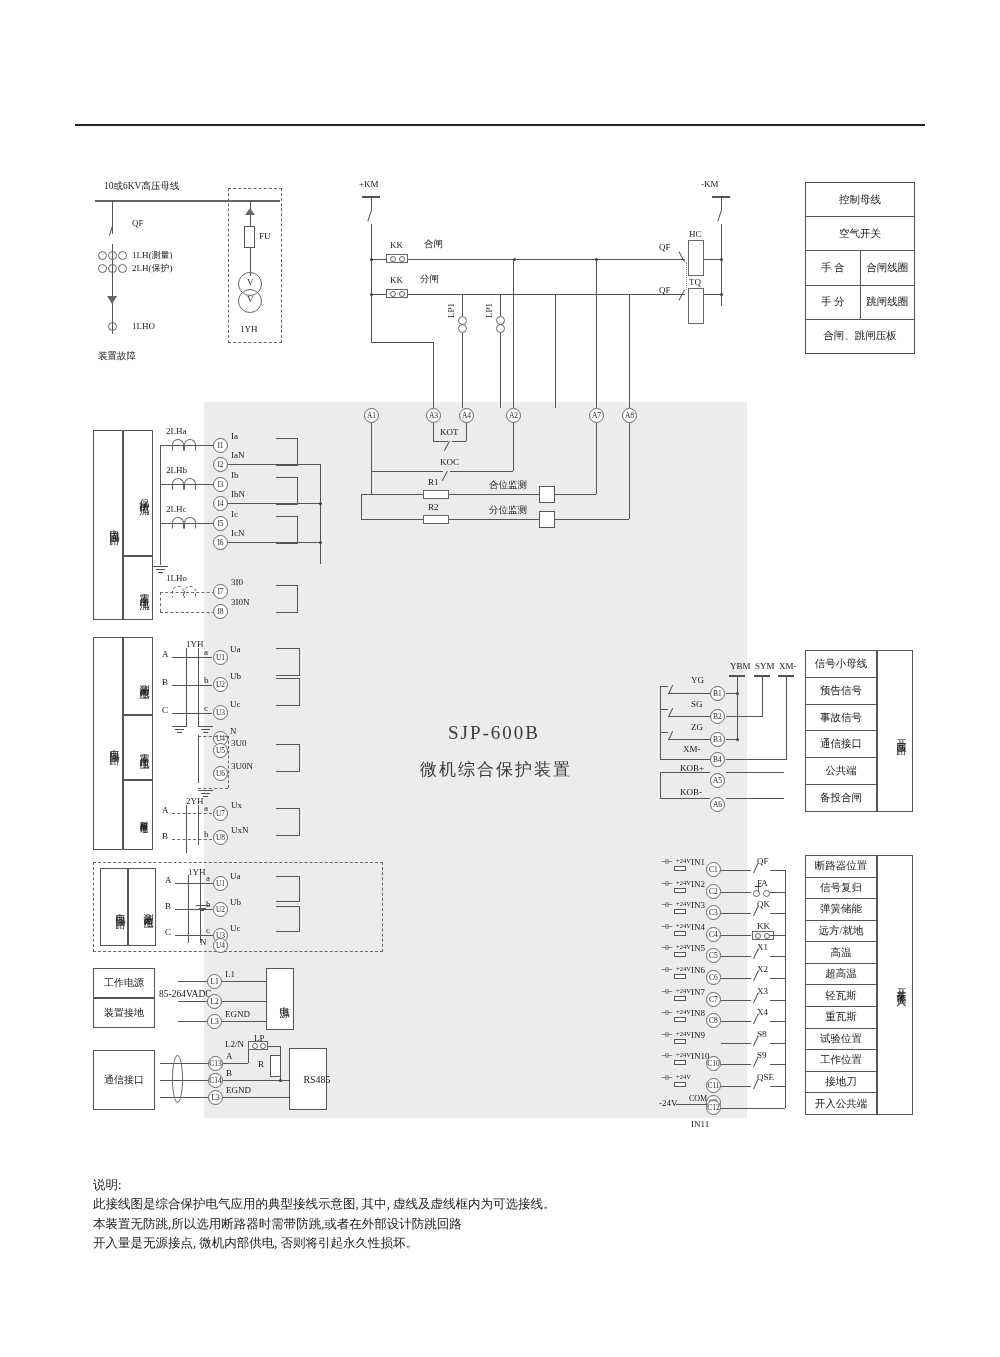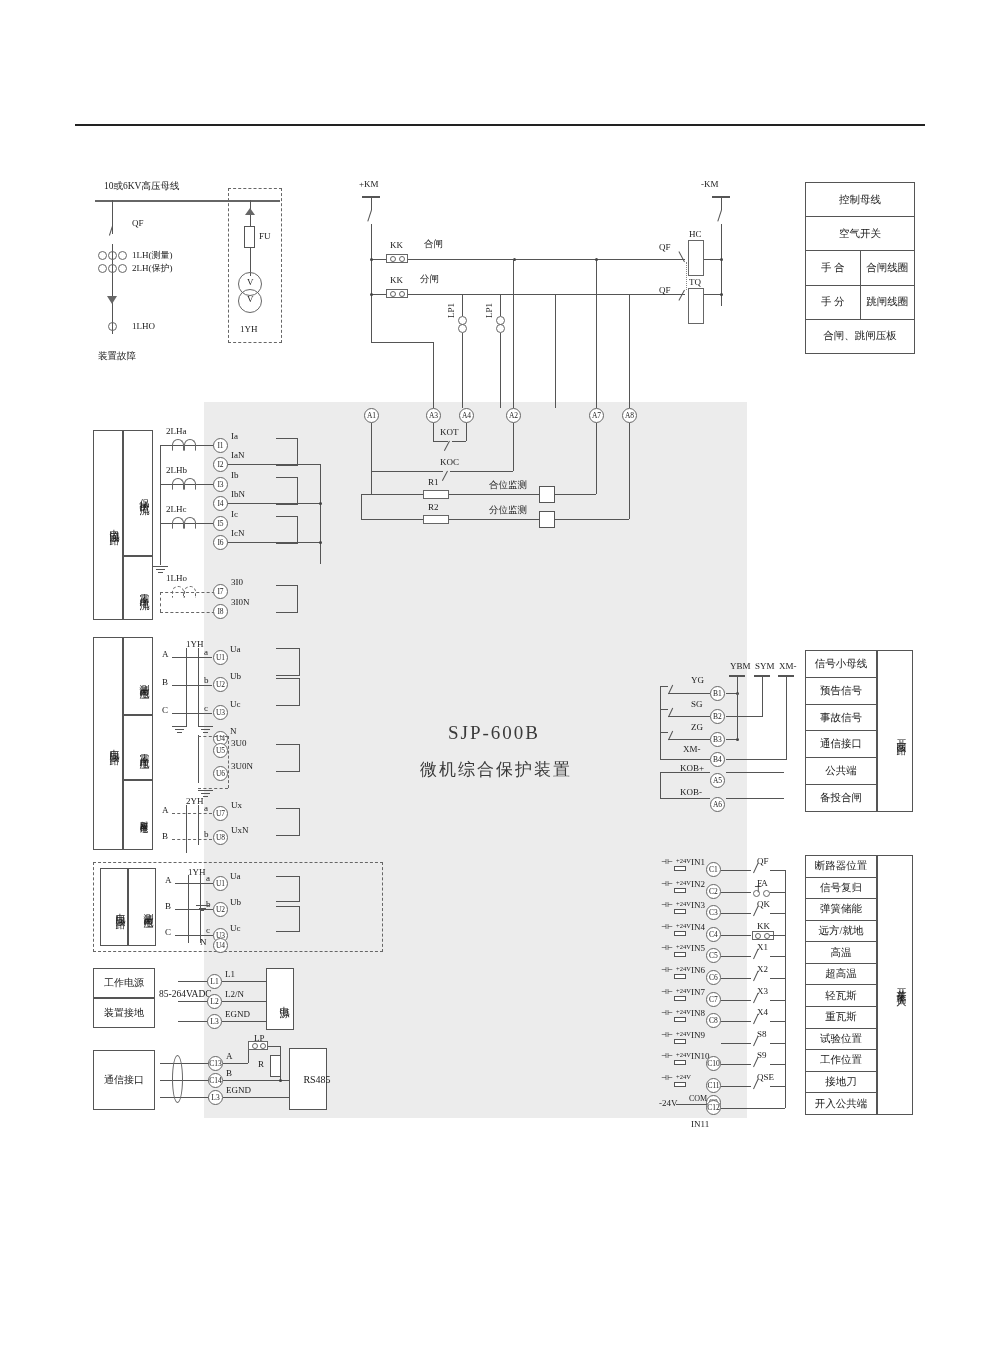--- a/index.html
+++ b/index.html
@@ -414,21 +414,21 @@
     <div style="position:absolute;left:93px;top:968px;width:62px;height:30px;display:flex;align-items:center;justify-content:center;font-size:10px;">工作电源</div>
     <div class="box" style="left:93px;top:998px;width:62px;height:30px;"></div>
     <div style="position:absolute;left:93px;top:998px;width:62px;height:30px;display:flex;align-items:center;justify-content:center;font-size:10px;">装置接地</div>
     <div class="lbl" style="left:159px;top:990px;font-size:9.5px;">85-264VADC</div>
     <div class="h" style="left:178px;top:981px;width:35px;"></div>
     <div class="h" style="left:178px;top:1001px;width:35px;"></div>
     <div class="h" style="left:178px;top:1021px;width:35px;"></div>
     <div class="term" style="left:207px;top:974px;">L1</div>
     <div class="lbl" style="left:225px;top:970px;">L1</div>
     <div class="term" style="left:207px;top:994px;">L2</div>
-    <div class="lbl" style="left:225px;top:990px;">L2/N</div>
+    <div class="lbl" style="left:225px;top:1040px;">L2/N</div>
     <div class="term" style="left:207px;top:1014px;">L3</div>
     <div class="lbl" style="left:225px;top:1010px;">EGND</div>
     <div class="h" style="left:222px;top:981px;width:44px;"></div>
     <div class="h" style="left:222px;top:1001px;width:44px;"></div>
     <div class="h" style="left:222px;top:1021px;width:44px;"></div>
     <div class="box" style="left:266px;top:968px;width:28px;height:62px;background:#fff;"></div>
     <div class="vtext" style="left:270px;top:978px;width:20px;height:44px;">电源</div>
   </div>
 
   <div>
@@ -645,14 +645,20 @@
       <div class="r">重瓦斯</div>
       <div class="r">试验位置</div>
       <div class="r">工作位置</div>
       <div class="r">接地刀</div>
       <div class="r">开入公共端</div>
     </div>
     <div class="box" style="left:877px;top:855px;width:36px;height:260px;"></div>
     <div class="vtext" style="left:885px;top:930px;width:22px;height:110px;">开关量输入</div>
   </div>
 
+  <div class="notes">
+    <div>说明:</div>
+    <div>此接线图是综合保护电气应用的典型接线示意图, 其中, 虚线及虚线框内为可选接线。</div>
+    <div>本装置无防跳,所以选用断路器时需带防跳,或者在外部设计防跳回路</div>
+    <div>开入量是无源接点, 微机内部供电, 否则将引起永久性损坏。</div>
+  </div>
 
 </div>
 
 </body></html>

